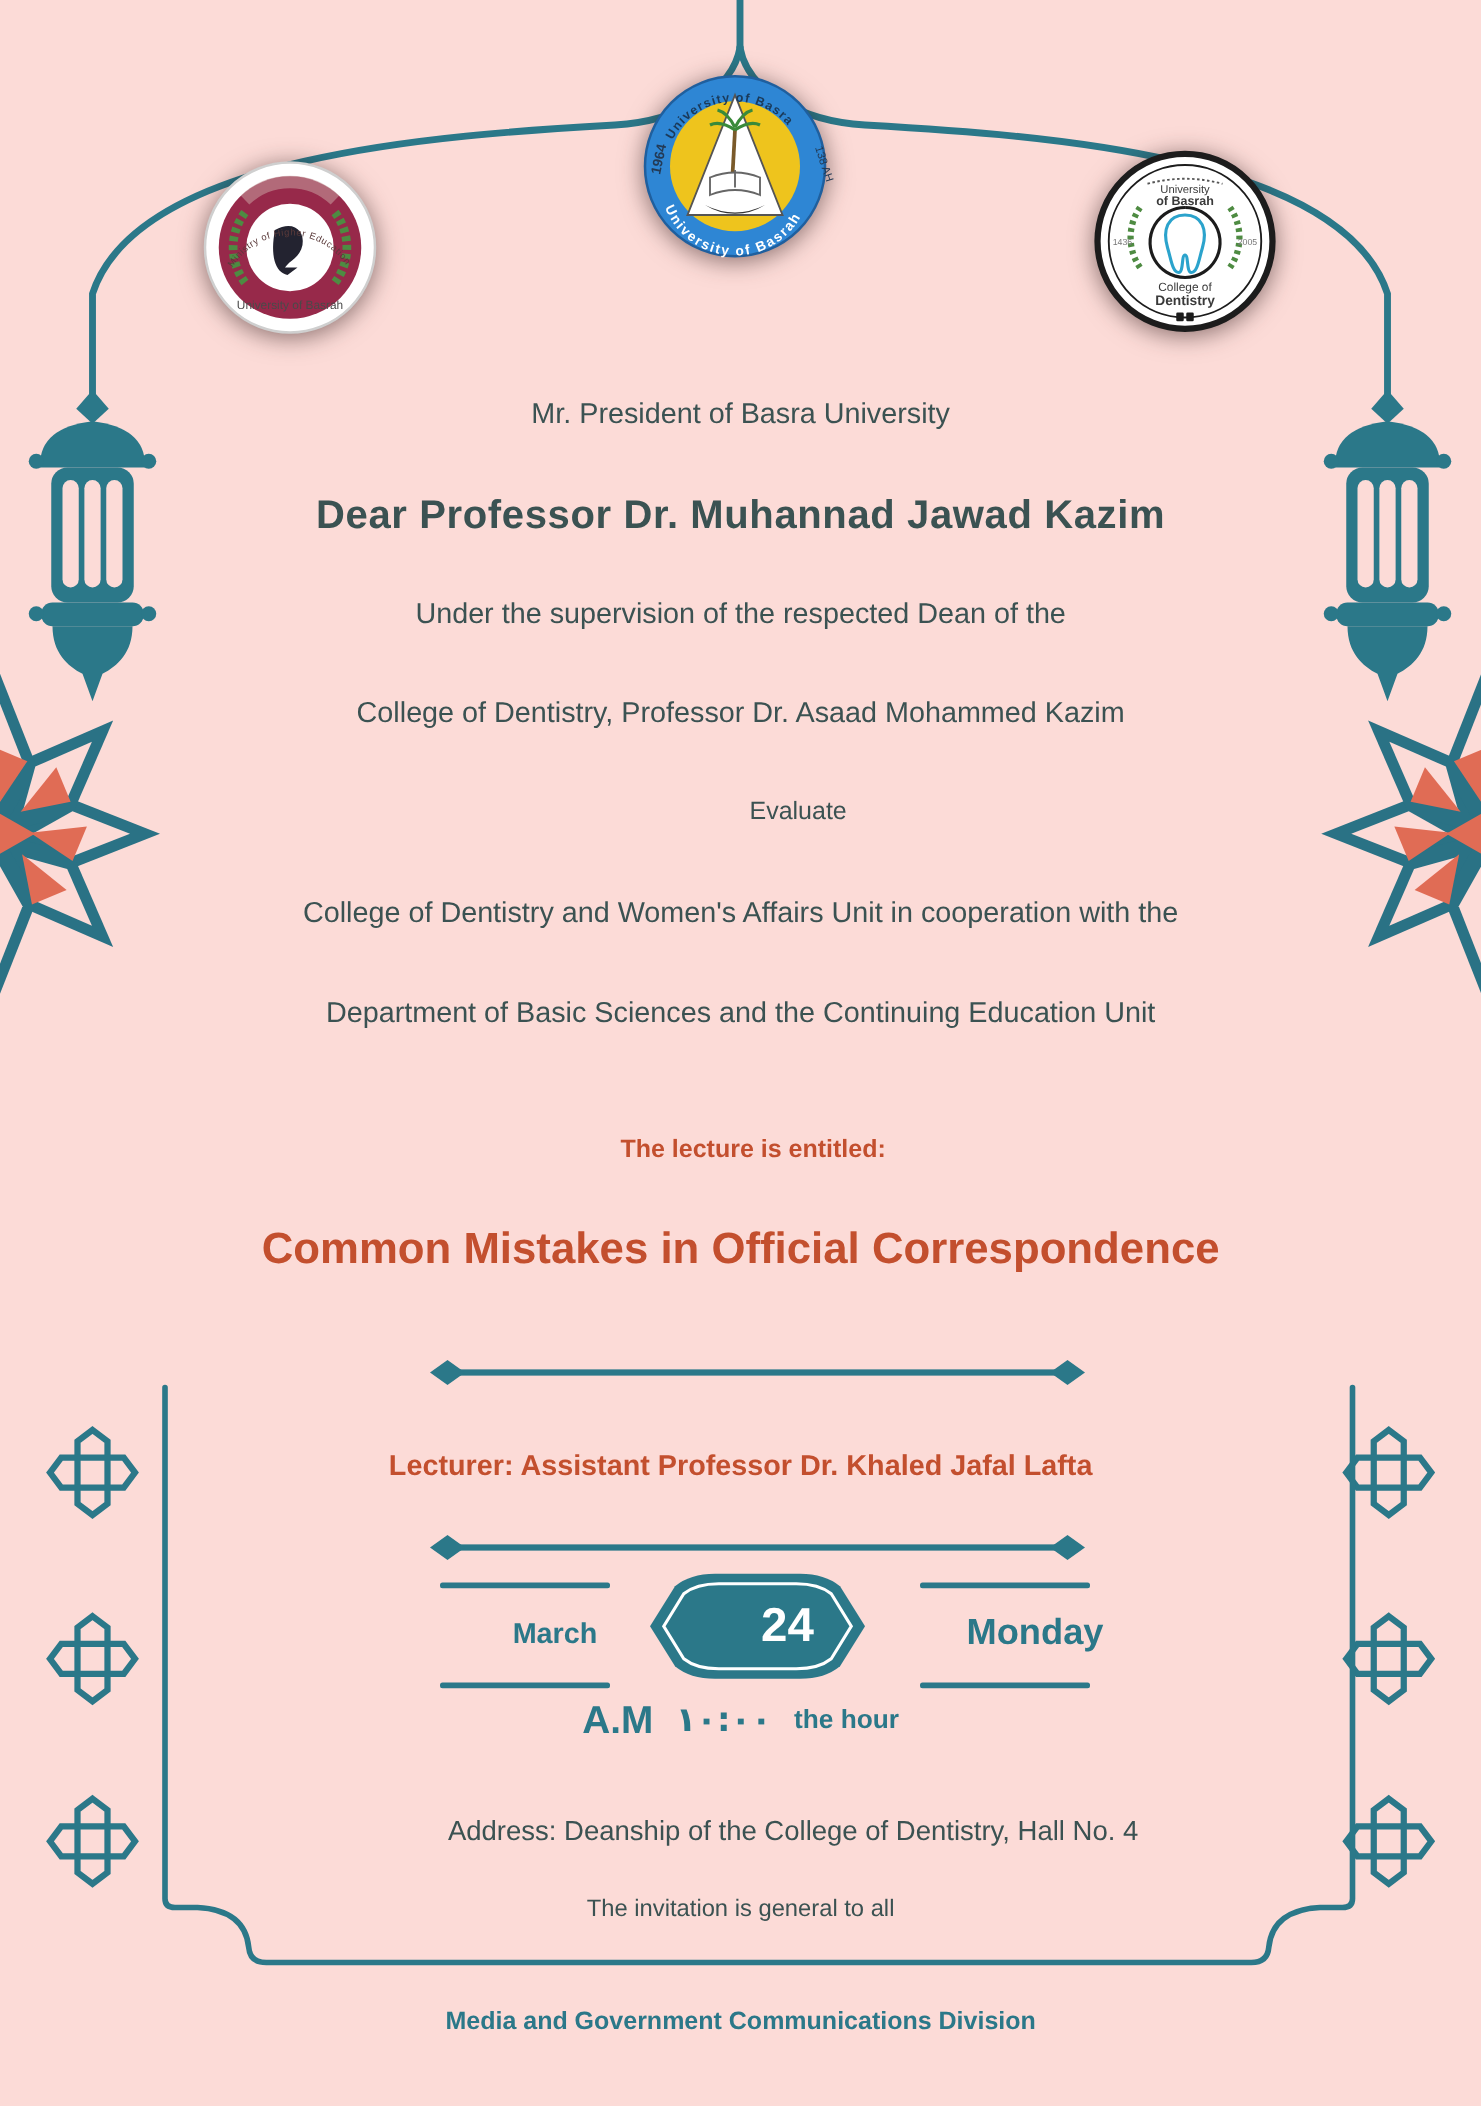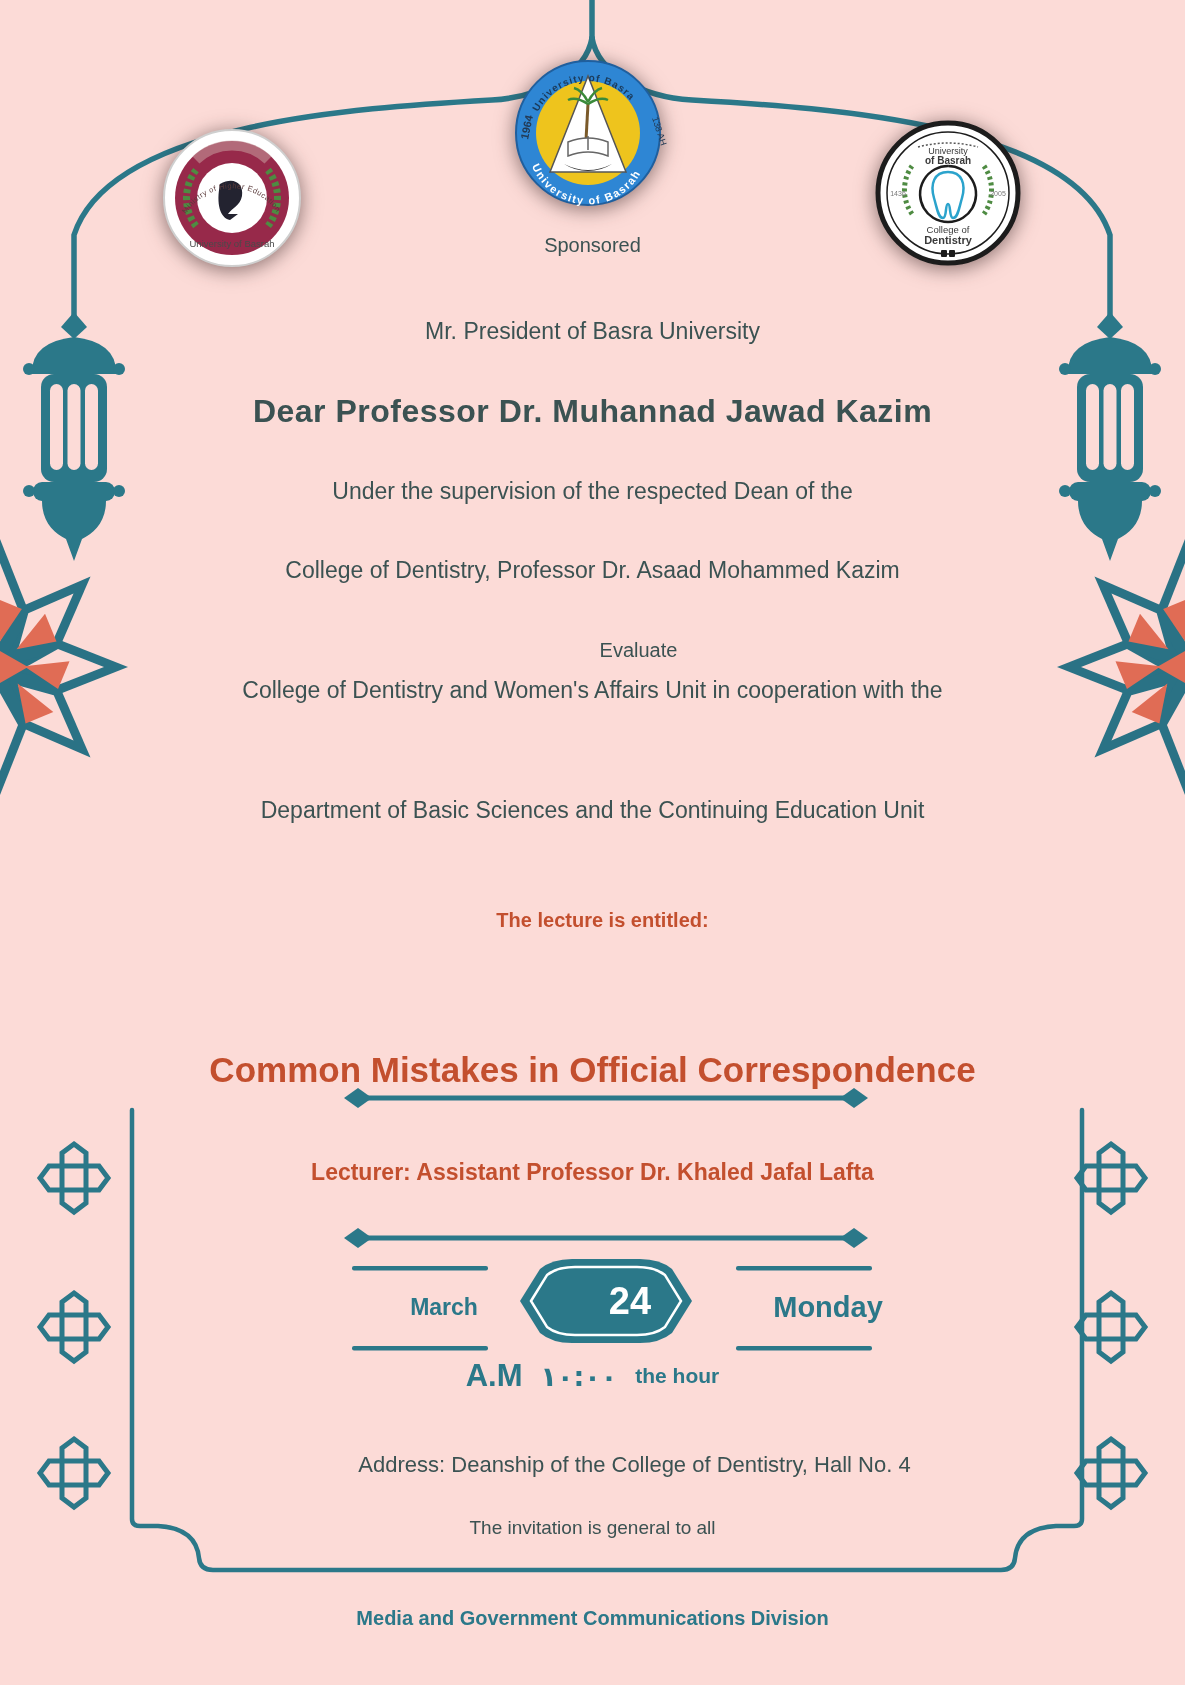--- a/index.html
+++ b/index.html
@@ -202,32 +202,31 @@
       <text x="948" y="164" text-anchor="middle" font-size="10" fill="#3a3a3a" font-weight="bold">of Basrah</text>
       <text x="898" y="196" text-anchor="middle" font-size="7" fill="#777777">1436</text>
       <text x="998" y="196" text-anchor="middle" font-size="7" fill="#777777">2005</text>
       <text x="948" y="233" text-anchor="middle" font-size="9.5" fill="#3a3a3a">College of</text>
       <text x="948" y="244" text-anchor="middle" font-size="11" fill="#3a3a3a" font-weight="bold">Dentistry</text>
       <rect x="941" y="250" width="6" height="7" rx="1" fill="#1c1c1c"></rect>
       <rect x="949" y="250" width="6" height="7" rx="1" fill="#1c1c1c"></rect>
     </g>
   </svg>
 
-  <div class="txt t-sponsored" style="top:245px">Sponsored</div>
 
   <div class="txt t-line" style="top:331px">Mr. President of Basra University</div>
   <div class="txt t-big" style="top:411px">Dear Professor Dr. Muhannad Jawad Kazim</div>
   <div class="txt t-line" style="top:491px">Under the supervision of the respected Dean of the</div>
   <div class="txt t-line" style="top:570px">College of Dentistry, Professor Dr. Asaad Mohammed Kazim</div>
   <div class="txt t-small" style="top:650px">Evaluate</div>
-  <div class="txt t-line" style="top:690px">College of Dentistry and Women's Affairs Unit in cooperation with the</div>
+  <div class="txt t-line" style="top:730px">College of Dentistry and Women's Affairs Unit in cooperation with the</div>
   <div class="txt t-line" style="top:810px">Department of Basic Sciences and the Continuing Education Unit</div>
 
   <div class="txt orange t-entitled" style="top:920px">The lecture is entitled:</div>
-  <div class="txt orange t-title" style="top:1070px">Common Mistakes in Official Correspondence</div>
+  <div class="txt orange t-title" style="top:999px">Common Mistakes in Official Correspondence</div>
   <div class="txt orange t-lecturer" style="top:1172px">Lecturer: Assistant Professor Dr. Khaled Jafal Lafta</div>
 
   <div class="pos teal t-march" style="left:420px;top:1307px">March</div>
   <div class="pos t-day" style="left:606px;top:1301px">24</div>
   <div class="pos teal t-monday" style="left:804px;top:1307px">Monday</div>
 
   <div id="time-row">
     <span class="t-am">A.M</span>
     <span class="t-time">١٠:٠٠</span>
     <span class="t-hour">the hour</span>

